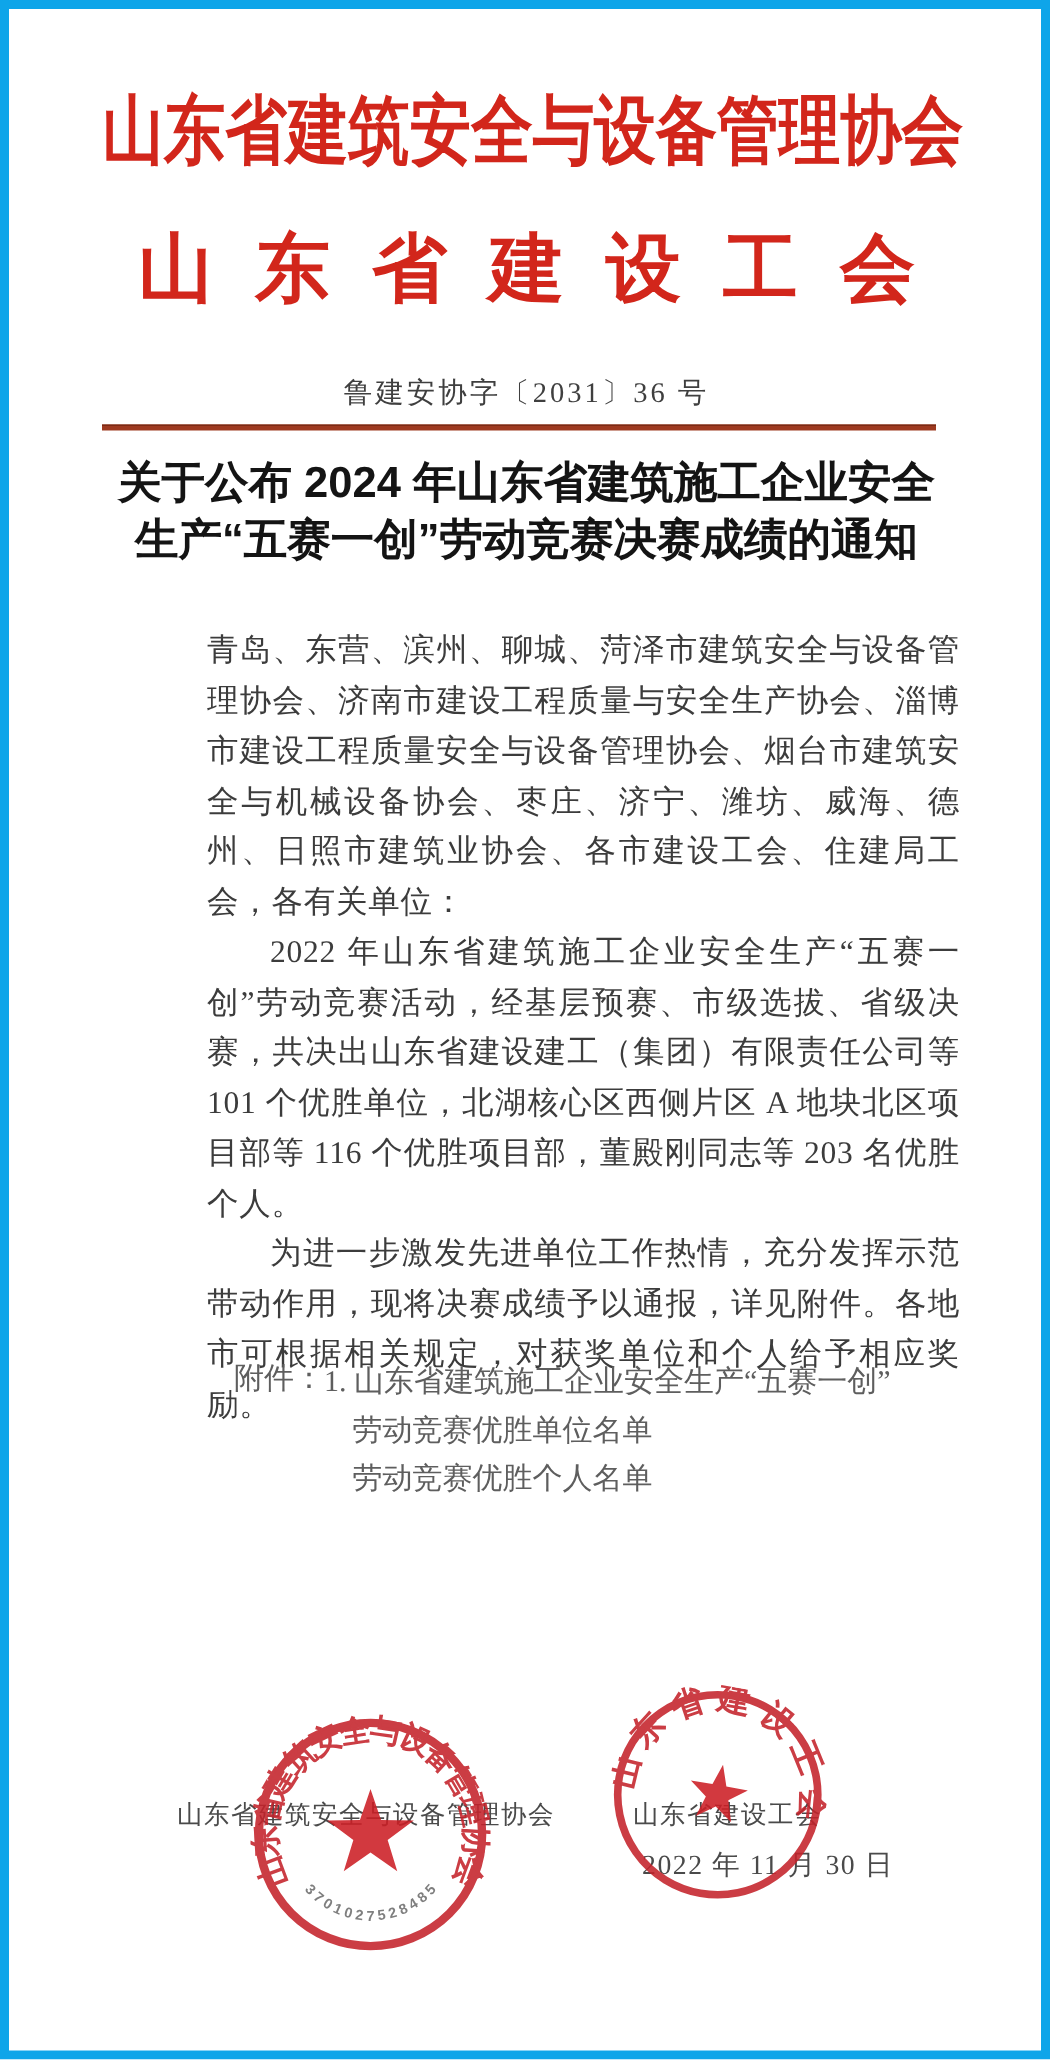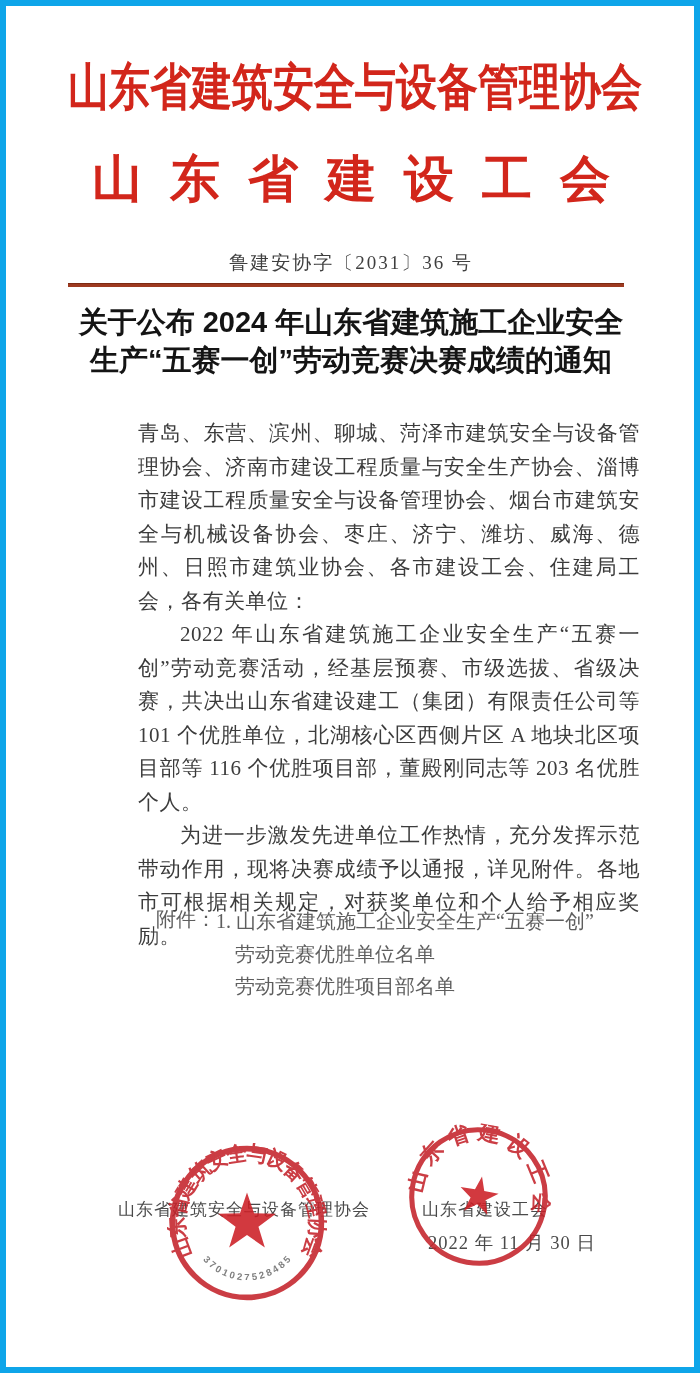--- a/index.html
+++ b/index.html
@@ -130,21 +130,21 @@
   </div>
 
   <div class="abs attachments">
     <div class="att-label">附件：</div>
     <div>
       <div class="att-item">
         <div><span>1.</span> <span>山东省建筑施工企业安全生产“五赛一创”</span></div>
         <div class="att-line2">劳动竞赛优胜单位名单</div>
       </div>
       <div class="att-item">
-        <div class="att-line2">劳动竞赛优胜项目部名单</div>
+        <div class="att-line2">劳动竞赛优胜个人名单</div>
       </div>
     </div>
   </div>
 
   <div class="abs sig-text sig-left-org">山东省建筑安全与设备管理协会</div>
   <div class="abs sig-text sig-right-org">山东省建设工会</div>
   <div class="abs sig-text sig-date">2022 年 11 月 30 日</div>
 
   <div class="abs seal seal-left">
     <svg viewBox="0 0 200 200">

